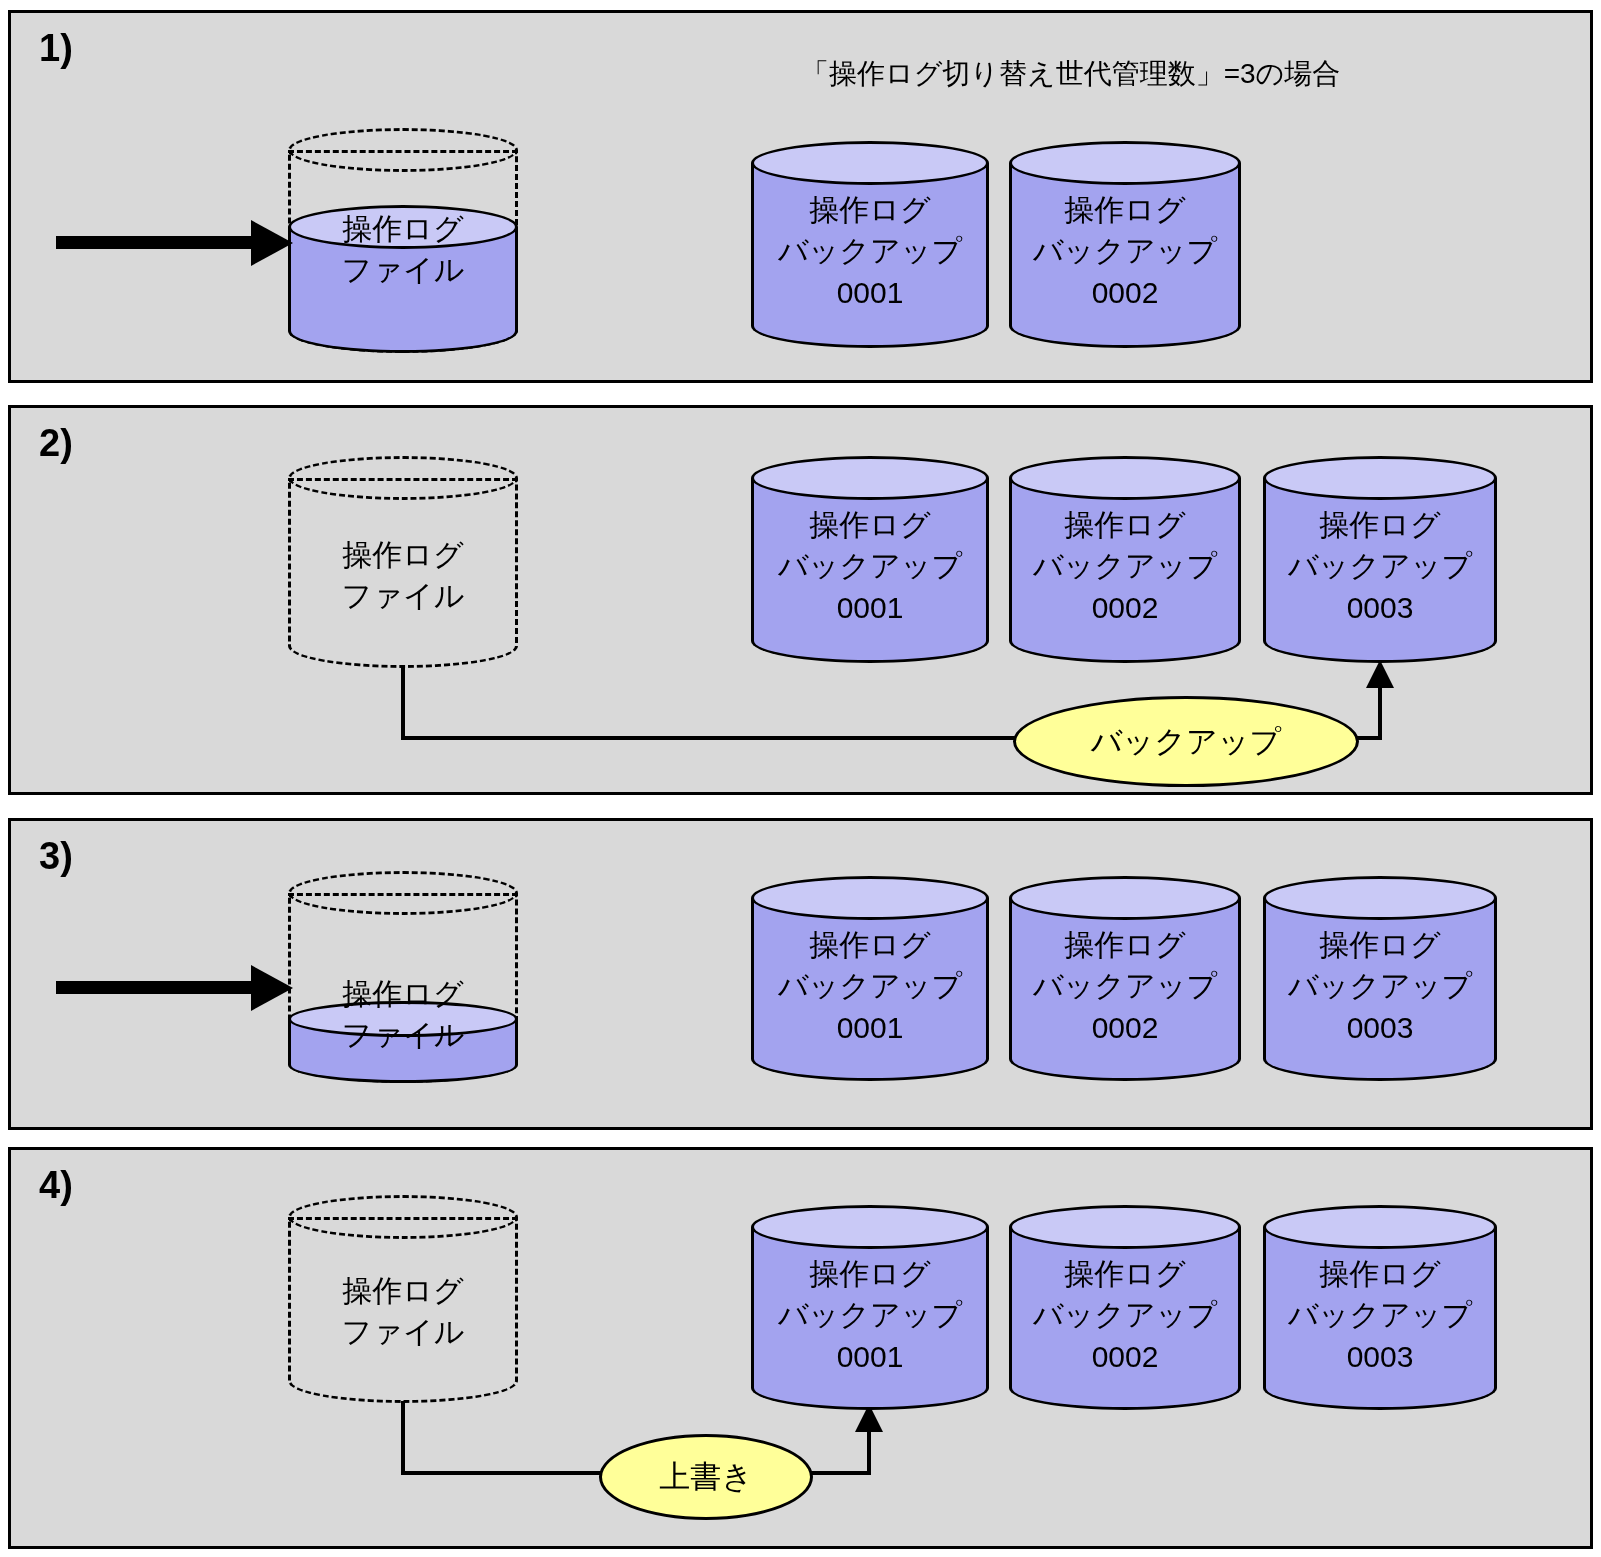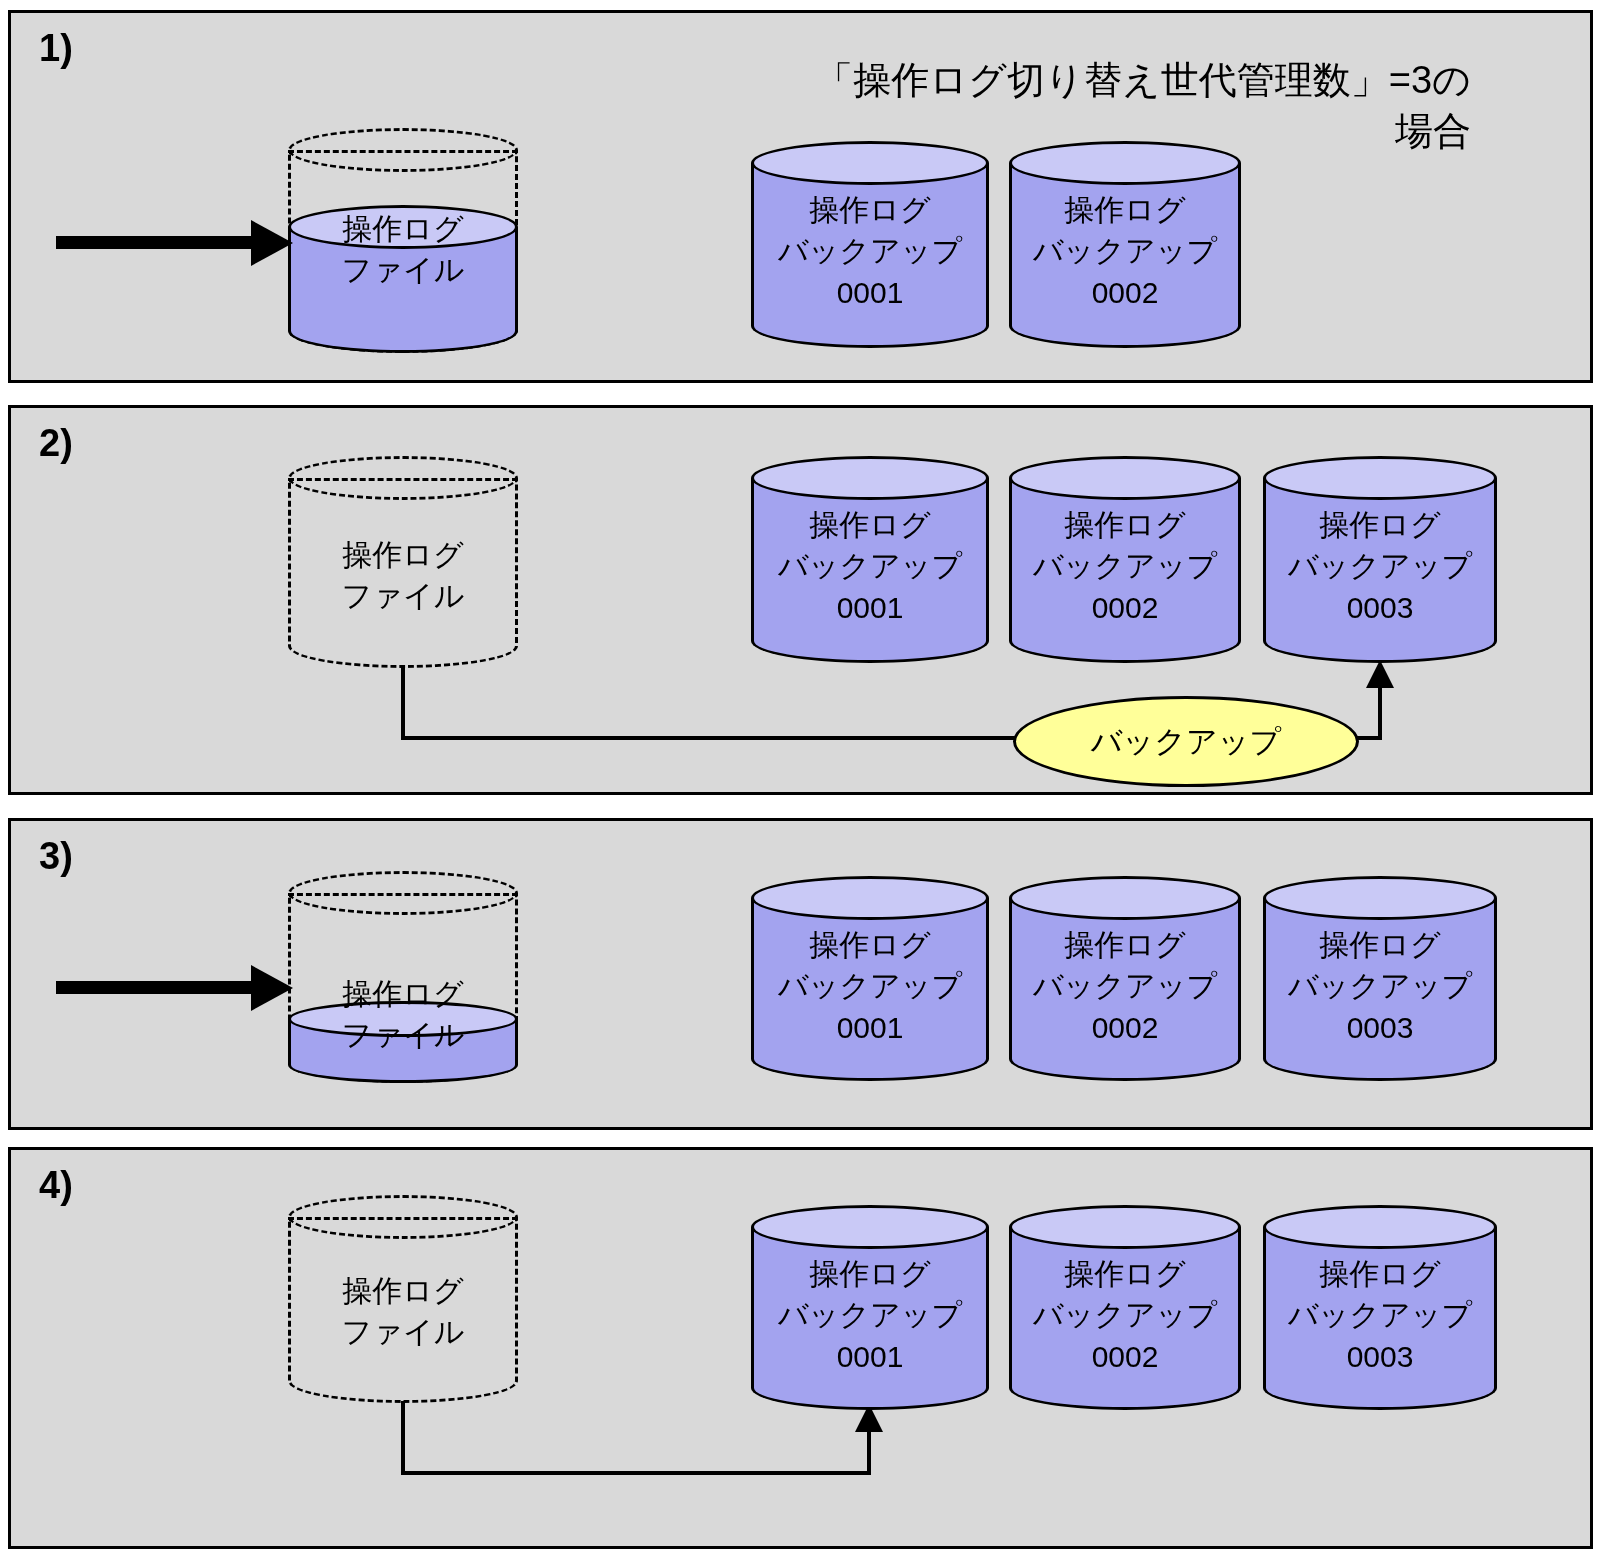--- a/index.html
+++ b/index.html
@@ -1,21 +1,21 @@
 <!DOCTYPE html>
 <html><head>
 <meta charset="utf-8">
 <style>
   html,body { margin:0; padding:0; background:#ffffff; }
   body { font-family:"Liberation Sans","DejaVu Sans",sans-serif; color:#000; }
   #stage { position:relative; width:1601px; height:1557px; background:#ffffff; overflow:hidden; }
 
   .panel { position:absolute; background:#d9d9d9; border:3px solid #000; box-sizing:border-box; }
   .panel-number { position:absolute; font-size:38px; font-weight:bold; }
-  .note { position:absolute; font-size:38px; text-align:right; }
+  .note { position:absolute; font-size:28px; text-align:left; }
 
   .cyl { position:absolute; }
   .cyl-top { position:absolute; left:0; right:0; top:0; height:44px; border-radius:50%;
              box-sizing:border-box; border:3px solid #000; background:#c9c9f6; z-index:2; }
   .cyl-body { position:absolute; left:0; right:0; top:22px; bottom:0; box-sizing:border-box;
               border:3px solid #000; border-top:none; background:#a3a3ef;
               border-radius:0 0 50% 50% / 0 0 22px 22px; z-index:1; }
   .cyl.dashed .cyl-top { background:transparent; border-style:dashed; }
   .cyl.dashed .cyl-body { background:transparent; border-style:dashed; }
 
@@ -224,15 +224,18 @@
     <div class="cyl" style="left:1252px; top:55px; width:234px; height:205px;">
       <div class="cyl-top"></div>
       <div class="cyl-body"></div>
       <div class="cyl-label" style="top:48px;">
         <div>操作ログ</div>
         <div>バックアップ</div>
         <div>0003</div>
       </div>
     </div>
 
+    <div class="action-ellipse" style="left:588px; top:284px; width:208px; height:80px;">
+      <span>上書き</span>
+    </div>
   </div>
 
 </div>
 
 </body></html>

